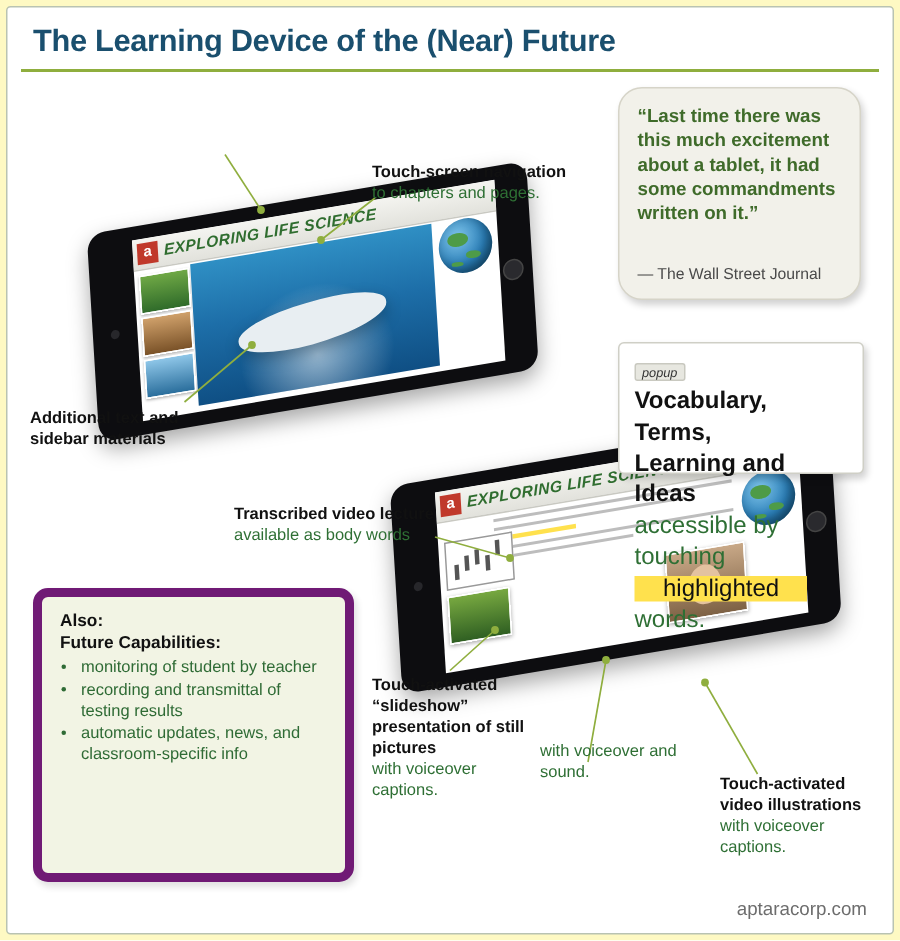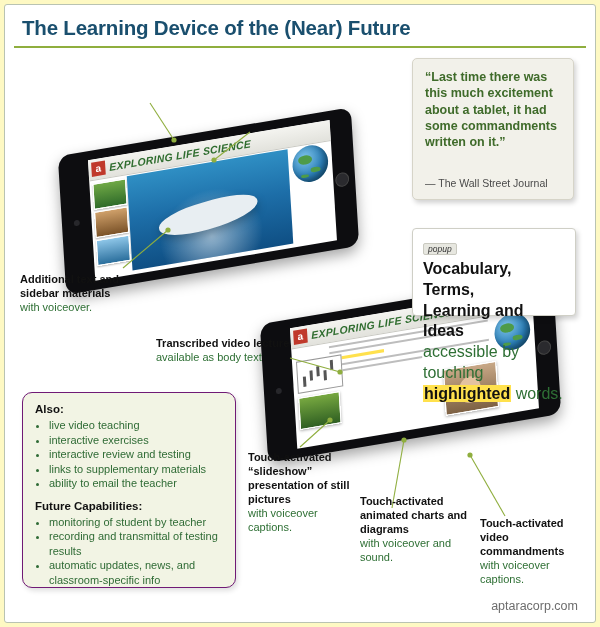--- a/index.html
+++ b/index.html
@@ -267,21 +267,21 @@
 
   
   #quote-box {
     position: absolute;
     left: 412px;
     top: 58px;
     width: 162px;
     height: 142px;
     background: #f2f1ea;
     border: 1px solid #d6d4c8;
-    border-radius: 5px;
+    border-radius: 16px;
     box-shadow: 2px 3px 5px rgba(0,0,0,0.18);
     padding: 10px 12px;
     box-sizing: border-box;
   }
   #quote-box .qtext {
     font-size: 12.5px;
     font-weight: bold;
     color: #3f6b2a;
     line-height: 1.3;
   }
@@ -323,34 +323,34 @@
     line-height: 1.3;
     font-weight: bold;
     color: #111;
   }
   #popup-box .pbody .reg {
     font-weight: normal;
     color: #2e6f34;
   }
   .hl-word {
     background: #ffe14d;
-    font-weight: bold;
+    font-weight: normal;
     color: #111;
-    padding: 0 1px;
+    padding: 0 19px;
   }
 
   
   #also-box {
     position: absolute;
     left: 22px;
     top: 392px;
     width: 214px;
     height: 196px;
     background: #f2f4e4;
-    border: 1px solid #701a75;
+    border: 6px solid #701a75;
     border-radius: 10px;
     box-shadow: 2px 3px 5px rgba(0,0,0,0.12);
     padding: 10px 12px;
     box-sizing: border-box;
   }
   #also-box .hd {
     font-size: 11.5px;
     font-weight: bold;
     color: #111;
     margin: 0 0 3px 0;
@@ -437,70 +437,65 @@
       <circle cx="214" cy="160" r="2.6"></circle>
       <circle cx="168" cy="230" r="2.6"></circle>
       <circle cx="340" cy="372" r="2.6"></circle>
       <circle cx="330" cy="420" r="2.6"></circle>
       <circle cx="404" cy="440" r="2.6"></circle>
       <circle cx="470" cy="455" r="2.6"></circle>
     </g>
   </svg>
 
 
+  <div class="callout" style="left:248px; top:108px; width:150px;">
+    <div class="hd">Touch-screen navigation</div>
+    <div class="sub">to chapters and pages.</div>
+  </div>
 
   <div class="callout" style="left:20px; top:272px; width:130px;">
     <div class="hd">Additional text and sidebar materials</div>
-    <div class="sub">with voiceover.</div>
   </div>
 
   <div class="callout" style="left:156px; top:336px; width:170px;">
     <div class="hd">Transcribed video lecture</div>
-    <div class="sub">available as body text</div>
+    <div class="sub">available as body words</div>
   </div>
 
   <div class="callout" style="left:248px; top:450px; width:104px;">
     <div class="hd">Touch-activated “slideshow” presentation of still pictures</div>
     <div class="sub">with voiceover captions.</div>
   </div>
 
   <div class="callout" style="left:360px; top:494px; width:108px;">
-    <div class="hd">Touch-activated animated charts and diagrams</div>
     <div class="sub">with voiceover and sound.</div>
   </div>
 
   <div class="callout" style="left:480px; top:516px; width:110px;">
-    <div class="hd">Touch-activated video commandments</div>
+    <div class="hd">Touch-activated video illustrations</div>
     <div class="sub">with voiceover captions.</div>
   </div>
 
   <div id="quote-box">
     <div class="qtext">“Last time there was this much excitement about a tablet, it had some commandments written on it.”</div>
     <div class="qsrc">— The Wall Street Journal</div>
   </div>
 
   <div id="popup-box">
     <div class="ptag">popup</div>
     <div class="pbody">
       <span>Vocabulary, Terms,</span><br>
       <span>Learning and Ideas</span><br>
       <span class="reg">accessible by touching</span>
       <span class="hl-word">highlighted</span><span class="reg"> words.</span>
     </div>
   </div>
 
   <div id="also-box">
     <div class="hd">Also:</div>
-    <ul>
-      <li>live video teaching</li>
-      <li>interactive exercises</li>
-      <li>interactive review and testing</li>
-      <li>links to supplementary materials</li>
-      <li>ability to email the teacher</li>
-    </ul>
     <div class="hd">Future Capabilities:</div>
     <ul>
       <li>monitoring of student by teacher</li>
       <li>recording and transmittal of testing results</li>
       <li>automatic updates, news, and classroom-specific info</li>
     </ul>
   </div>
 
   <div class="footer-brand">aptaracorp.com</div>
 </div>

